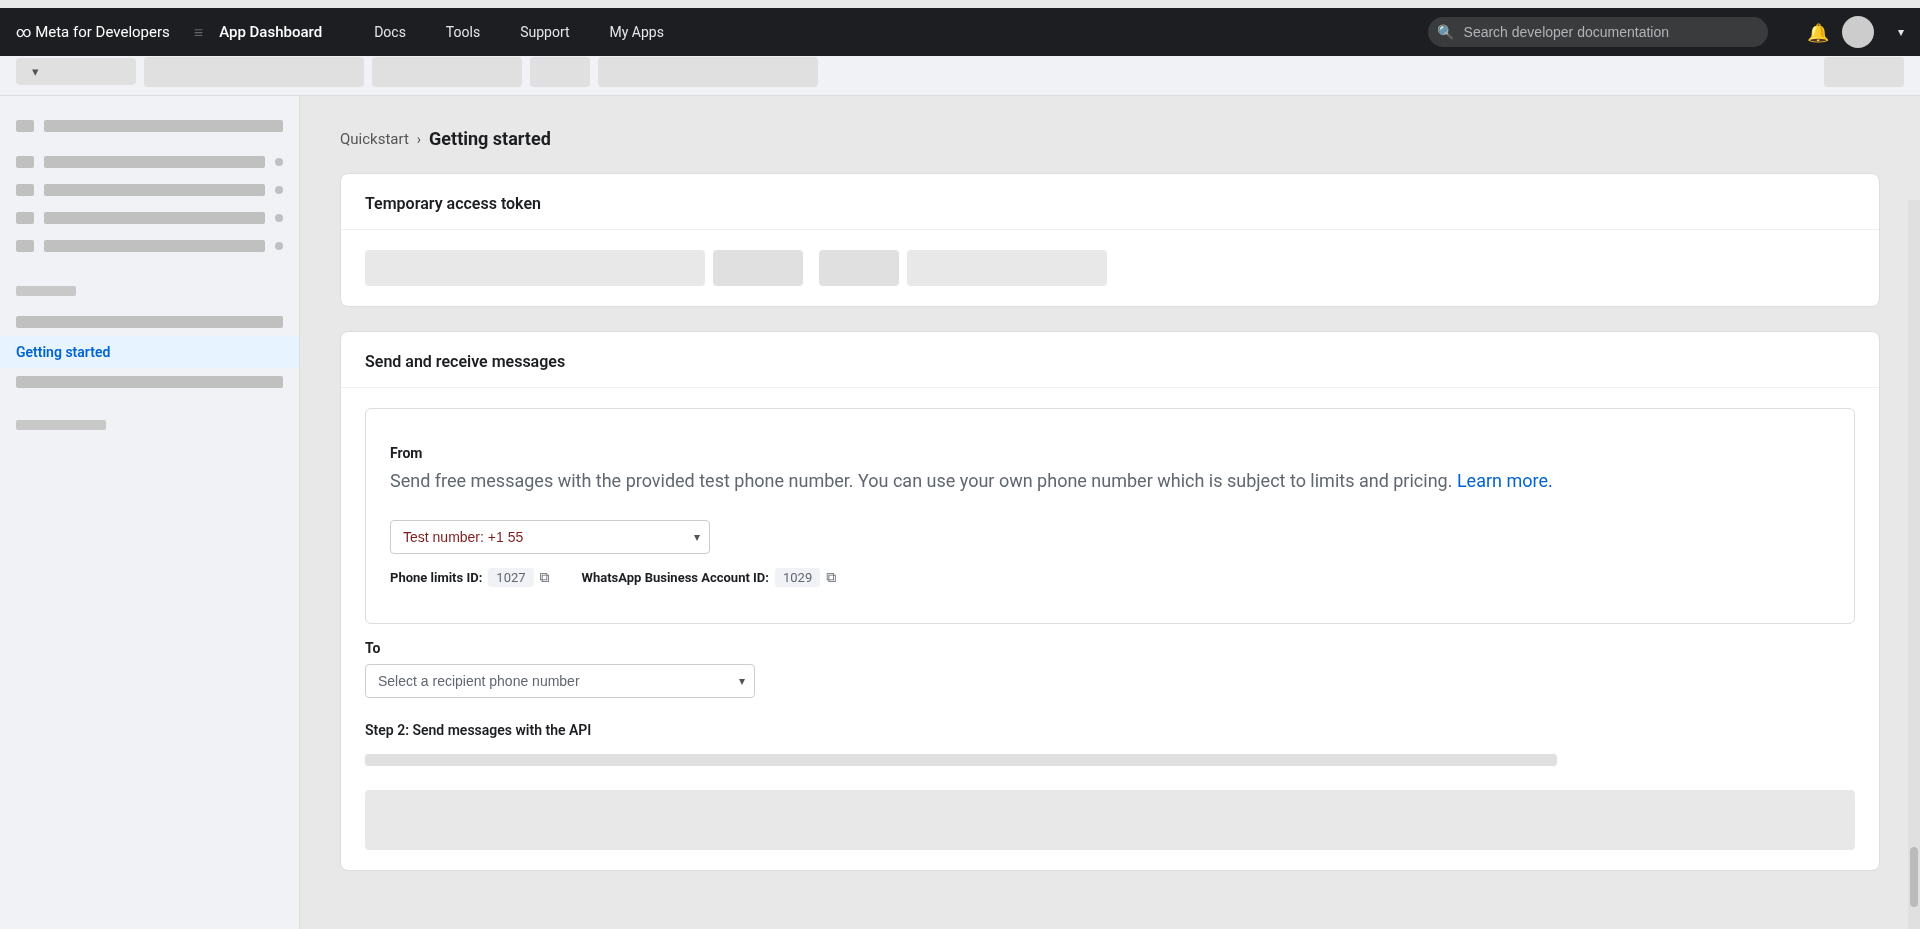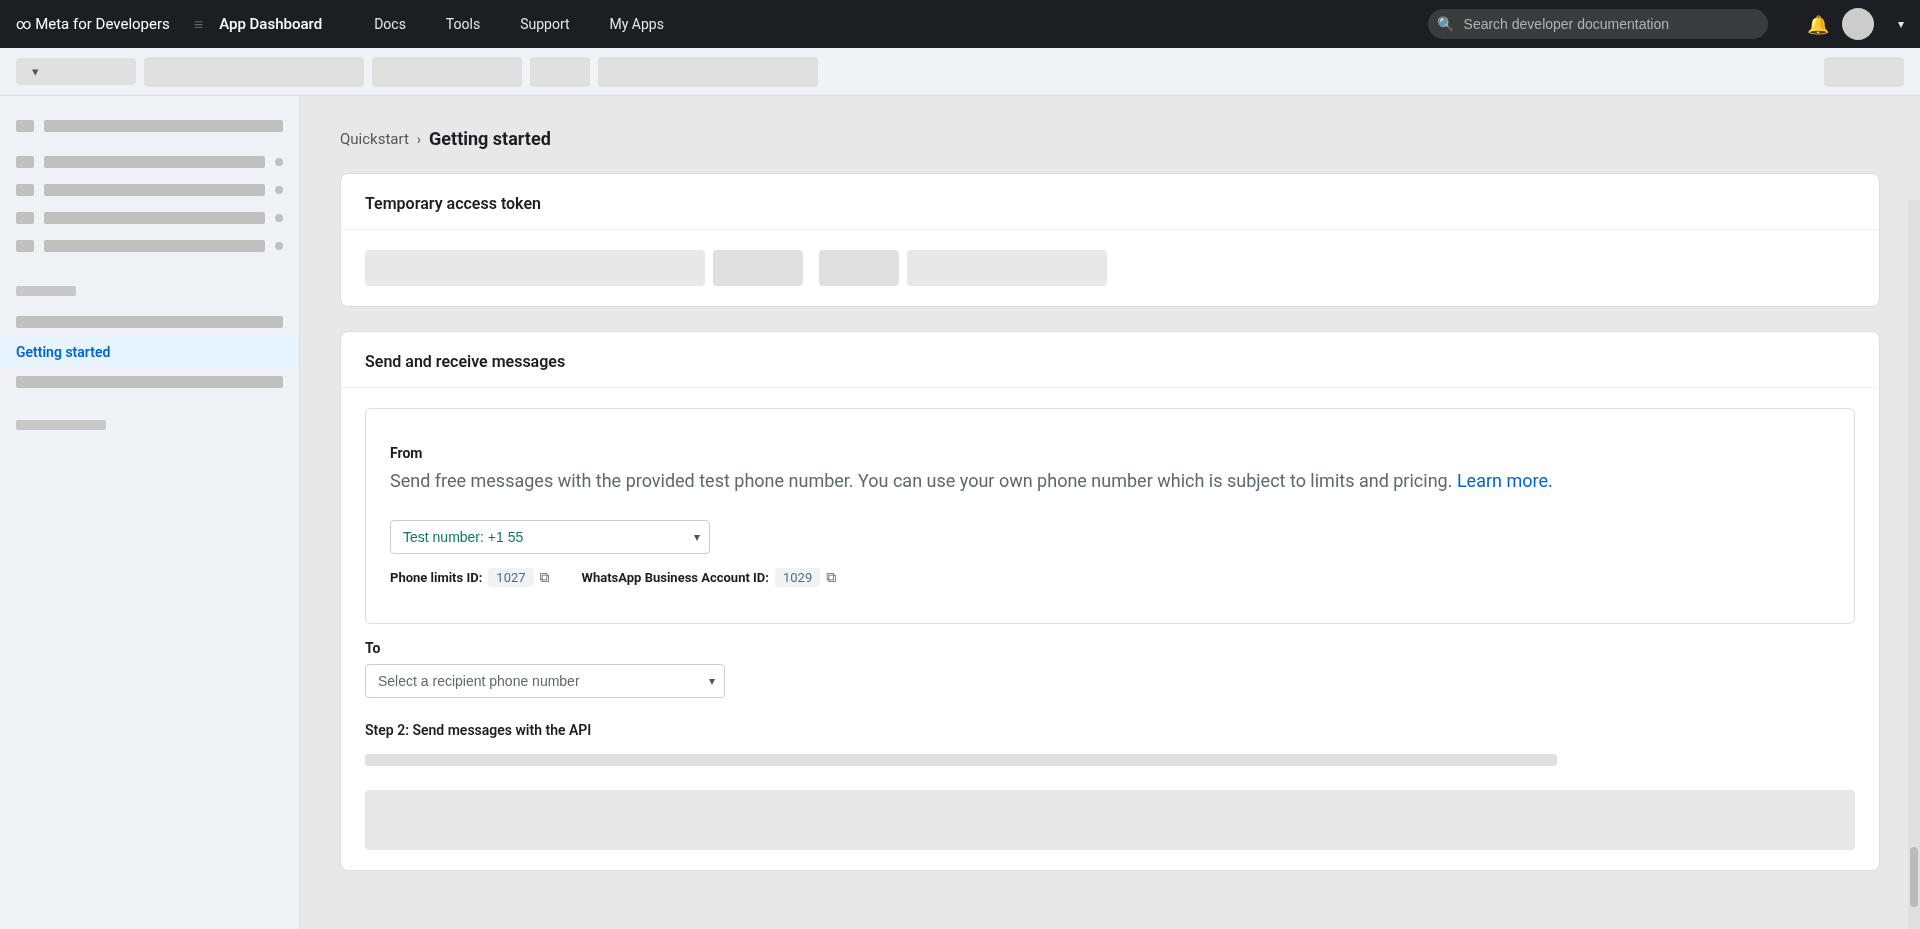--- a/index.html
+++ b/index.html
@@ -7,21 +7,21 @@
 
     
     .top-nav {
       background: #1c1e21;
       height: 48px;
       display: flex;
       align-items: center;
       padding: 0 16px;
       gap: 24px;
       position: fixed;
-      top: 0; left: 0; right: 0;
+      top: 8px; left: 0; right: 0;
       z-index: 100;
     }
     .nav-logo {
       display: flex;
       align-items: center;
       gap: 8px;
       color: #fff;
       font-size: 15px;
       white-space: nowrap;
     }
@@ -327,21 +327,21 @@
       align-items: center;
     }
     .phone-select {
       appearance: none;
       -webkit-appearance: none;
       background: #fff;
       border: 1px solid #ccc;
       border-radius: 4px;
       padding: 8px 32px 8px 12px;
       font-size: 14px;
-      color: #0f766e;
+      color: #7f1d1d;
       width: 320px;
       cursor: pointer;
       outline: none;
     }
     .phone-select-chevron {
       position: absolute;
       right: 10px;
       pointer-events: none;
       color: #555;
       font-size: 12px;
@@ -393,21 +393,21 @@
     }
     .to-select {
       appearance: none;
       -webkit-appearance: none;
       background: #fff;
       border: 1px solid #ccc;
       border-radius: 4px;
       padding: 8px 44px 8px 12px;
       font-size: 14px;
       color: #606770;
-      width: 360px;
+      width: 390px;
       cursor: pointer;
       outline: none;
     }
     .to-select-chevron {
       position: absolute;
       right: 10px;
       pointer-events: none;
       color: #555;
       font-size: 12px;
     }

